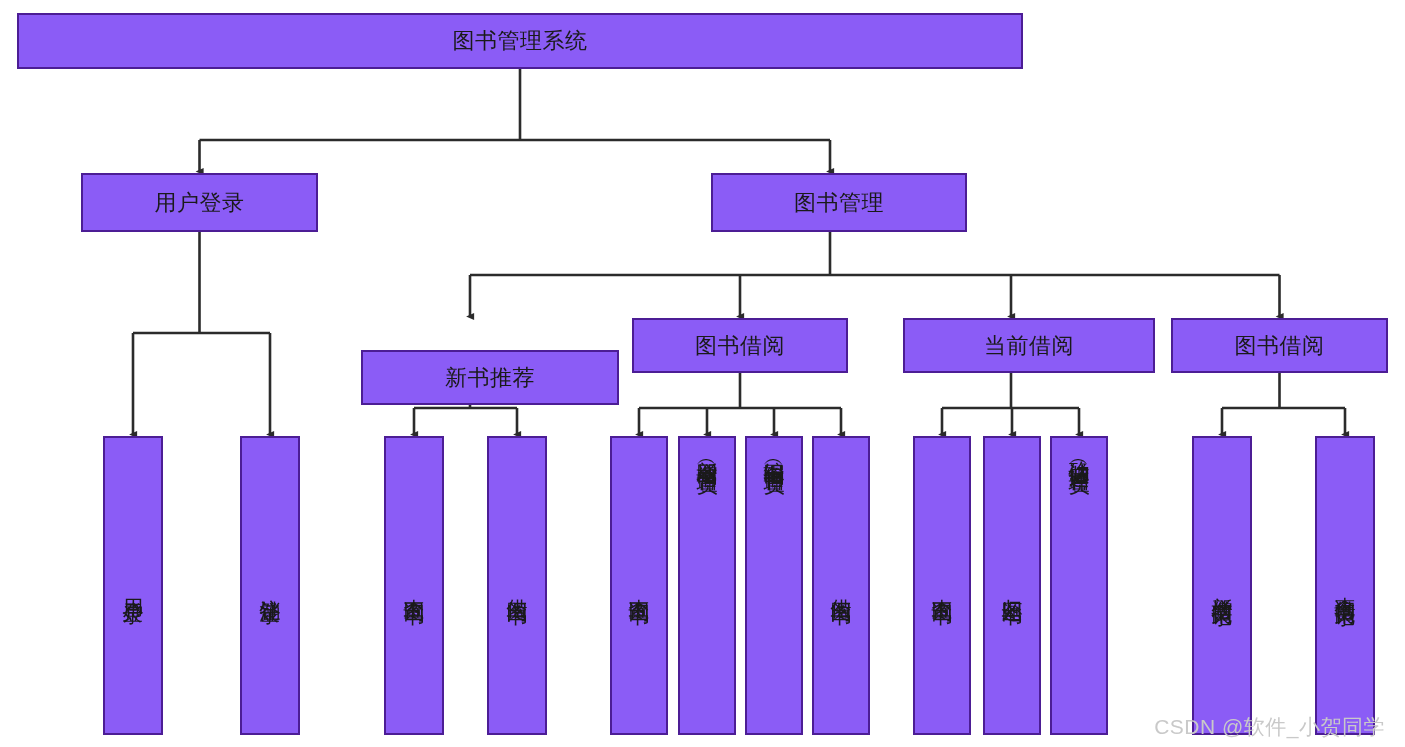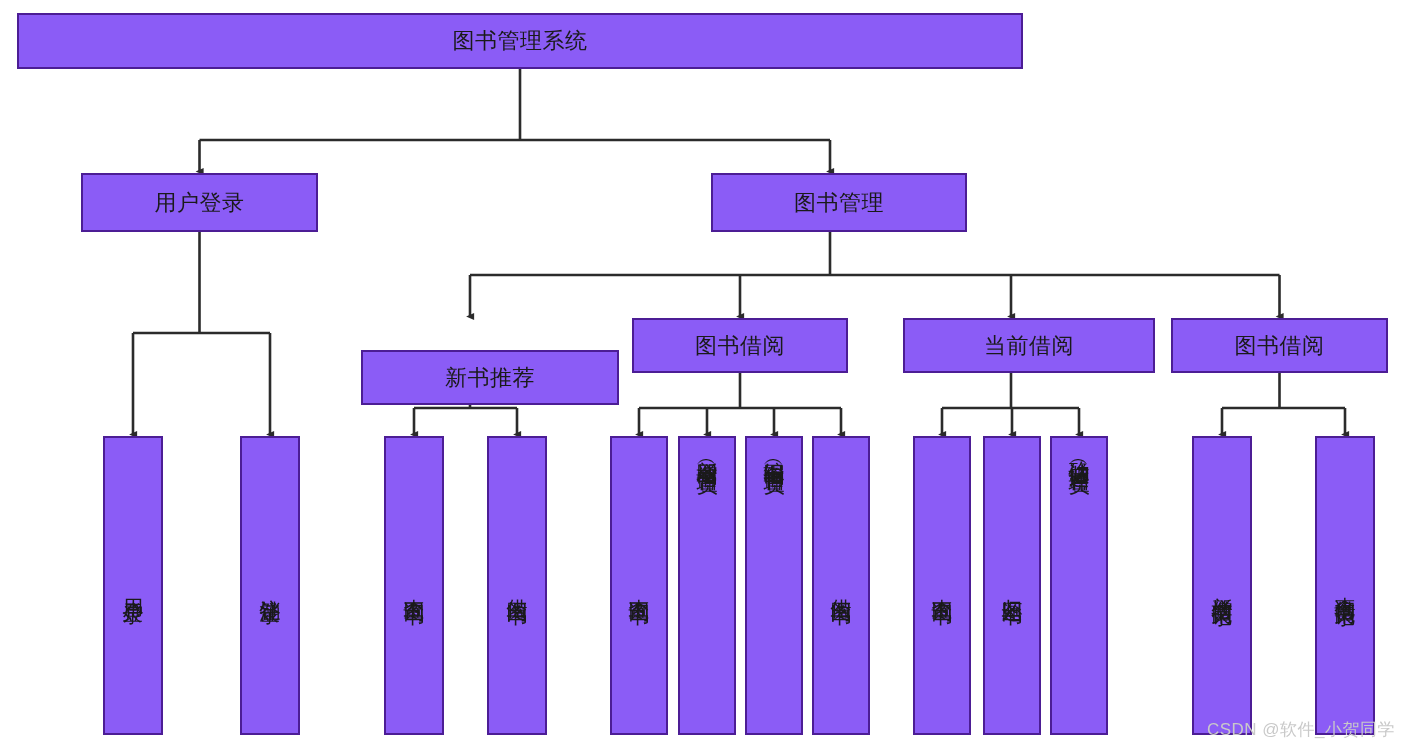--- a/index.html
+++ b/index.html
@@ -54,24 +54,24 @@
     line-height: 1.05;
     letter-spacing: 2px;
     white-space: nowrap;
     max-height: 100%;
   }
   .node.leaf.align-top .node-label {
     align-self: flex-start;
   }
   .watermark {
     position: absolute;
-    right: 10px;
+    right: 20px;
     bottom: 6px;
     color: #c9c9c9;
-    font-size: 17px;
+    font-size: 21px;
     letter-spacing: 0.5px;
     white-space: nowrap;
     user-select: none;
   }
 </style>
 </head>
 <body>
 
 <div id="diagram-root">
 

